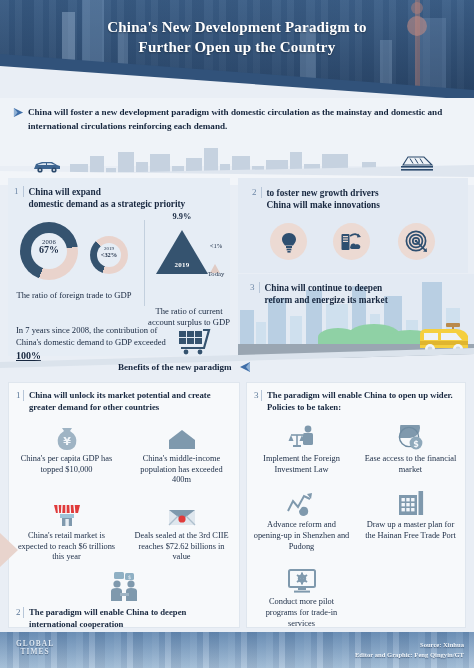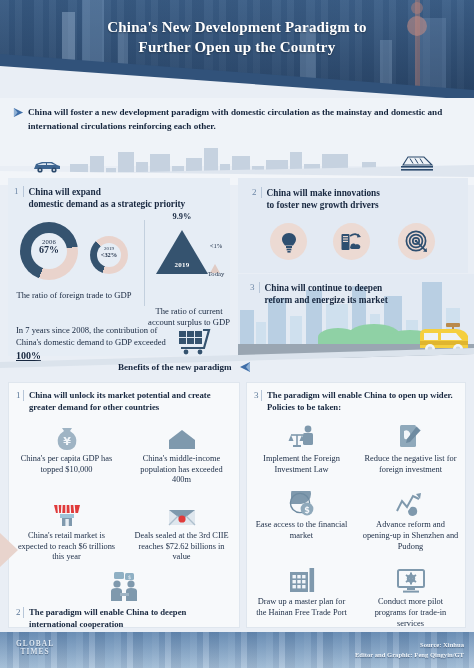--- a/index.html
+++ b/index.html
@@ -260,21 +260,21 @@
       <div>China's New Development Paradigm to</div>
       <div>Further Open up the Country</div>
     </div>
   </div>
 
   <div class="intro">
     <svg class="arrow-marker" viewBox="0 0 12 12">
       <polygon points="1,1 11,6 1,11" fill="#3f6ea8"></polygon>
       <polygon points="1,1 5,6 1,11" fill="#8fb0d4"></polygon>
     </svg>
-    <div class="intro-text">China will foster a new development paradigm with domestic circulation as the mainstay and domestic and international circulations reinforcing each other.</div>
+    <div class="intro-text">China will foster a new development paradigm with domestic circulation as the mainstay and domestic and international circulations reinforcing each demand.</div>
   </div>
 
   <div class="skyline-band">
     <div class="sky-b" style="left:70px;width:18px;height:14px;"></div>
     <div class="sky-b" style="left:90px;width:14px;height:22px;"></div>
     <div class="sky-b" style="left:106px;width:10px;height:10px;"></div>
     <div class="sky-b" style="left:118px;width:16px;height:26px;"></div>
     <div class="sky-b" style="left:136px;width:12px;height:16px;"></div>
     <div class="sky-b" style="left:150px;width:20px;height:24px;"></div>
     <div class="sky-b" style="left:172px;width:12px;height:12px;"></div>
@@ -366,22 +366,22 @@
       <path d="M27 4 L33 4 L28 22 L5 22" stroke="#35536f" stroke-width="2.2" fill="none"></path>
       <circle cx="10" cy="26" r="2.4" fill="#35536f"></circle>
         <circle cx="24" cy="26" r="2.4" fill="#35536f"></circle>
     </svg>
   </div>
 
   <div class="panel2">
     <div class="panel-head" style="padding:9px 6px 0 14px;">
       <div class="pnum">2</div>
       <div class="ptitle">
+        <div>to foster new growth drivers</div>
         <div>China will make innovations</div>
-        <div>to foster new growth drivers</div>
       </div>
     </div>
     <div class="circ-icons">
       <div class="circ c1">
         <svg width="20" height="22" viewBox="0 0 20 22">
           <path d="M10 2 C5.6 2 3 5 3 8.4 C3 11 4.8 12.6 6 14.4 L14 14.4 C15.2 12.6 17 11 17 8.4 C17 5 14.4 2 10 2 Z" fill="#2e4f70"></path>
           <rect x="7" y="15" width="6" height="2" fill="#2e4f70"></rect>
           <rect x="7.6" y="17.6" width="4.8" height="1.8" fill="#2e4f70"></rect>
           <rect x="8.4" y="20" width="3.2" height="1.6" fill="#2e4f70"></rect>
         </svg>
@@ -549,31 +549,20 @@
             <path d="M10 10 L10 21" stroke="#7f99ad" stroke-width="1.6"></path>
             <path d="M4 10 L1.5 16 L6.5 16 Z" fill="#7f99ad"></path>
             <path d="M15 10 L12.5 16 L17.5 16 Z" fill="#7f99ad"></path>
             <rect x="6" y="20" width="8" height="2" fill="#7f99ad"></rect>
           </svg>
         </div>
         <div class="ig-txt">Implement the Foreign Investment Law</div>
       </div>
       <div class="ig-cell">
         <div class="ig-ico">
-          <svg width="26" height="28" viewBox="0 0 26 28">
-            <rect x="2" y="2" width="16" height="22" rx="1.5" fill="#8fa9bb"></rect>
-            <path d="M6 8 Q10 6 12 10 Q13 14 9 16 Q6 17 6 14 Z" fill="#f2f6fa"></path>
-            <path d="M19 3 L23 7 L12 19 L8 20 L9 16 Z" fill="#6e8ba1"></path>
-            <path d="M19 3 L23 7" stroke="#f2f6fa" stroke-width="1.2"></path>
-          </svg>
-        </div>
-        <div class="ig-txt">Reduce the negative list for foreign investment</div>
-      </div>
-      <div class="ig-cell">
-        <div class="ig-ico">
           <svg width="30" height="26" viewBox="0 0 30 26">
             <path d="M12 12 A10 10 0 1 0 2 2 L2 12 Z" fill="#7f99ad" transform="translate(2,1)"></path>
             <circle cx="13" cy="12" r="9.6" fill="none" stroke="#6e8ba1" stroke-width="1.4"></circle>
             <circle cx="20" cy="18" r="6.4" fill="#8fa9bb"></circle>
             <text x="20" y="21.6" font-size="8" font-weight="bold" fill="#f2f6fa" text-anchor="middle" font-family="DejaVu Sans, sans-serif">$</text>
           </svg>
         </div>
         <div class="ig-txt">Ease access to the financial market</div>
       </div>
       <div class="ig-cell">

